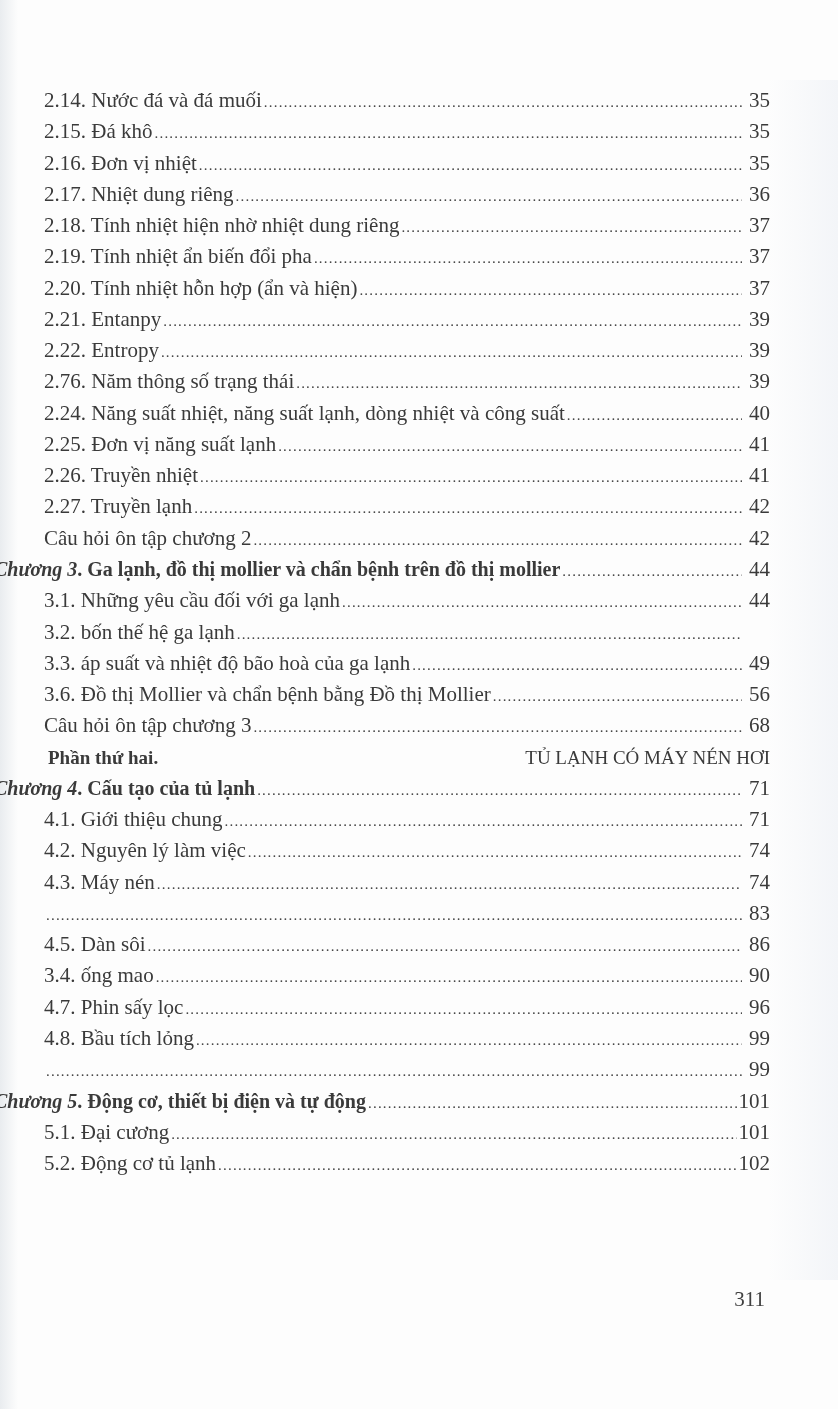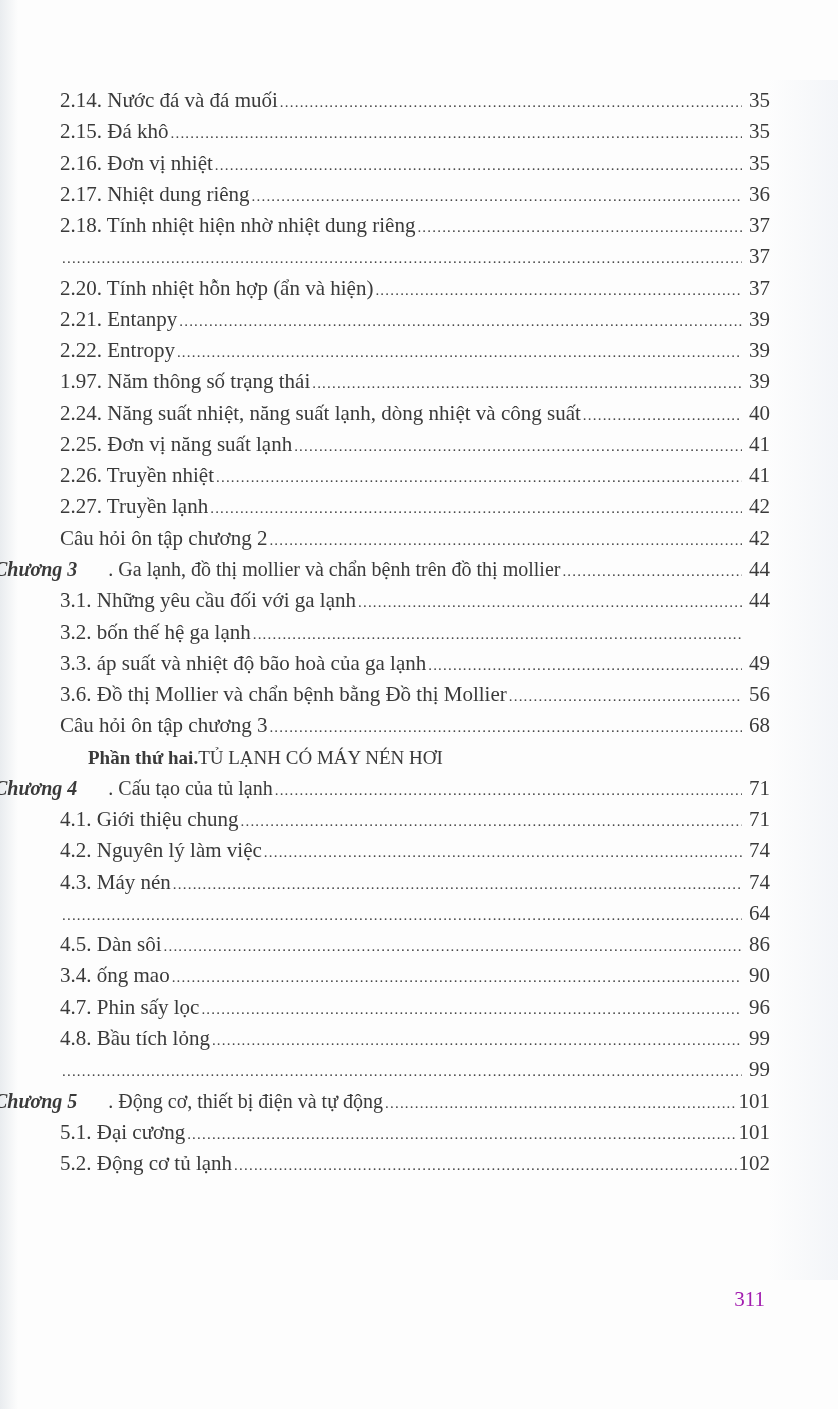--- a/index.html
+++ b/index.html
@@ -22,26 +22,26 @@
     position: absolute; left: 0; top: 85px; width: 770px;
   }
   .row {
     position: relative;
     height: 31.28px;
     display: flex; align-items: baseline;
     font-size: 19.5px;
     line-height: 31.28px;
     white-space: nowrap;
   }
-  .row.sub { padding-left: 60px; font-family: "Liberation Serif", "DejaVu Serif", serif; font-size: 21px; }
+  .row.sub { padding-left: 44px; font-family: "Liberation Serif", "DejaVu Serif", serif; font-size: 21px; }
   .row.chapter { padding-left: 0; margin-left: -6px; font-family: "Liberation Serif", serif; font-size: 20px; }
   .row.chapter .label-prefix { font-style: italic; font-weight: bold; }
-  .row.chapter .label-title { font-weight: normal; margin-left: 31px; }
+  .row.chapter .label-title { font-weight: bold; }
   .row.part {
-    justify-content: flex-start; padding-left: 88px;
+    justify-content: space-between; padding-left: 48px;
     font-family: "Liberation Serif", serif; font-size: 19px;
   }
   .row.part .part-prefix { font-weight: bold; }
   .label { flex: 0 0 auto; }
   .leader {
     flex: 1 1 auto; overflow: hidden; margin: 0 2px;
     position: relative; top: 0px;
     letter-spacing: 1.2px;
     color: #444;
     font-size: 15px;
@@ -49,21 +49,21 @@
   .leader::before {
     content: "....................................................................................................................................................................................................................";
   }
   .page {
     flex: 0 0 auto; text-align: right; min-width: 26px;
     font-family: "Liberation Serif", "DejaVu Serif", serif;
     font-size: 21px;
   }
   .page-number {
     position: absolute; top: 1287px; right: 73px;
-    font-family: "Liberation Serif", serif; font-size: 21px; color: #a21caf;
+    font-family: "Liberation Serif", serif; font-size: 21px; color: #404040;
   }
 </style>
 </head>
 <body>
 
 <div class="page-shade"></div>
 <div class="bleed"></div>
 
 <div class="toc" id="toc">
     <div class="row sub">
@@ -85,40 +85,41 @@
       <span class="label">2.17. Nhiệt dung riêng</span>
       <span class="leader"></span>
       <span class="page">36</span>
     </div>
     <div class="row sub">
       <span class="label">2.18. Tính nhiệt hiện nhờ nhiệt dung riêng</span>
       <span class="leader"></span>
       <span class="page">37</span>
     </div>
     <div class="row sub">
+      <span class="label">2.19. Tính nhiệt ẩn biến đổi pha</span>
       <span class="leader"></span>
       <span class="page">37</span>
     </div>
     <div class="row sub">
       <span class="label">2.20. Tính nhiệt hỗn hợp (ẩn và hiện)</span>
       <span class="leader"></span>
       <span class="page">37</span>
     </div>
     <div class="row sub">
       <span class="label">2.21. Entanpy</span>
       <span class="leader"></span>
       <span class="page">39</span>
     </div>
     <div class="row sub">
       <span class="label">2.22. Entropy</span>
       <span class="leader"></span>
       <span class="page">39</span>
     </div>
     <div class="row sub">
-      <span class="label">1.97. Năm thông số trạng thái</span>
+      <span class="label">2.76. Năm thông số trạng thái</span>
       <span class="leader"></span>
       <span class="page">39</span>
     </div>
     <div class="row sub">
       <span class="label">2.24. Năng suất nhiệt, năng suất lạnh, dòng nhiệt và công suất</span>
       <span class="leader"></span>
       <span class="page">40</span>
     </div>
     <div class="row sub">
       <span class="label">2.25. Đơn vị năng suất lạnh</span>
@@ -189,21 +190,21 @@
       <span class="leader"></span>
       <span class="page">74</span>
     </div>
     <div class="row sub">
       <span class="label">4.3. Máy nén</span>
       <span class="leader"></span>
       <span class="page">74</span>
     </div>
     <div class="row sub">
       <span class="leader"></span>
-      <span class="page">64</span>
+      <span class="page">83</span>
     </div>
     <div class="row sub">
       <span class="label">4.5. Dàn sôi</span>
       <span class="leader"></span>
       <span class="page">86</span>
     </div>
     <div class="row sub">
       <span class="label">3.4. ống mao</span>
       <span class="leader"></span>
       <span class="page">90</span>

